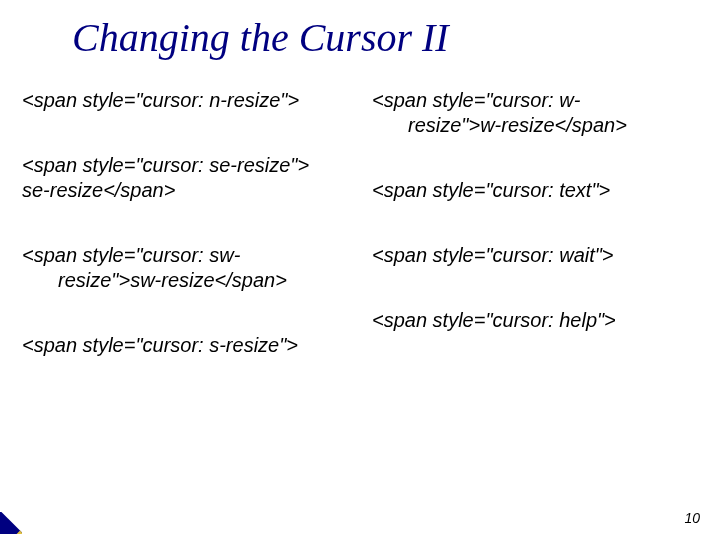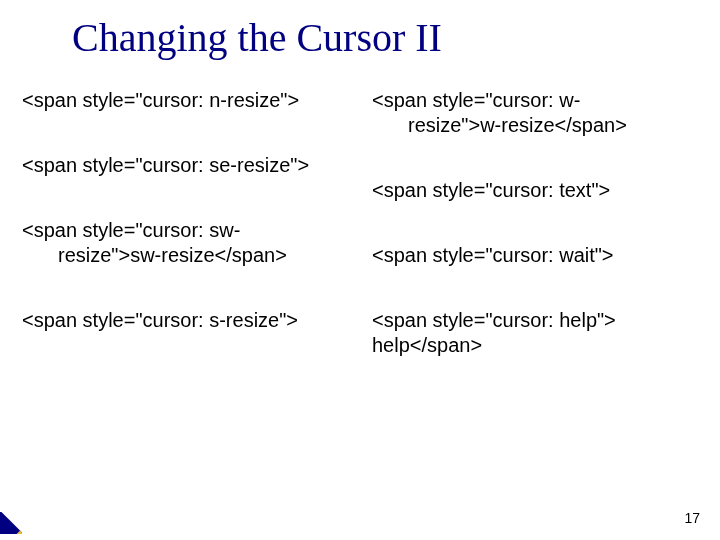--- a/index.html
+++ b/index.html
@@ -1,15 +1,15 @@
 <!DOCTYPE html>
 <html><head>
 <meta charset="utf-8">
 <style>
-  * { margin: 0; padding: 0; box-sizing: border-box; }
+  * { margin: 0; padding: 0; box-sizing: border-box; font-style: italic; }
   html, body { width: 720px; height: 540px; background: #fff; font-family: Verdana, Arial, sans-serif; }
   .slide {
     width: 720px; height: 540px;
     position: relative;
     padding: 16px 22px 0 22px;
   }
   .title {
     font-family: "Times New Roman", Times, serif;
     font-size: 40px;
     color: #000080;
@@ -62,20 +62,21 @@
 <div class="slide">
   <h1 class="title">Changing the Cursor II</h1>
 
   <div class="cols">
     <div class="col">
       <div class="entry">
         <span class="l1">&lt;span style="cursor: n-resize"&gt;</span>
       </div>
       <div class="entry">
         <span class="l1">&lt;span style="cursor: se-resize"&gt;</span>
+        <span class="l2">se-resize&lt;/span&gt;</span>
       </div>
       <div class="entry">
         <span class="l1">&lt;span style="cursor: sw-</span>
         <span class="l2 indent">resize"&gt;sw-resize&lt;/span&gt;</span>
       </div>
       <div class="entry">
         <span class="l1">&lt;span style="cursor: s-resize"&gt;</span>
       </div>
     </div>
 
@@ -85,20 +86,19 @@
         <span class="l2 indent">resize"&gt;w-resize&lt;/span&gt;</span>
       </div>
       <div class="entry">
         <span class="l1">&lt;span style="cursor: text"&gt;</span>
       </div>
       <div class="entry">
         <span class="l1">&lt;span style="cursor: wait"&gt;</span>
       </div>
       <div class="entry">
         <span class="l1">&lt;span style="cursor: help"&gt;</span>
-        <span class="l2">help&lt;/span&gt;</span>
       </div>
     </div>
   </div>
 
-  <div class="footer">17</div>
+  <div class="footer">10</div>
   <div class="deco"></div>
 </div>
 
 </body></html>

